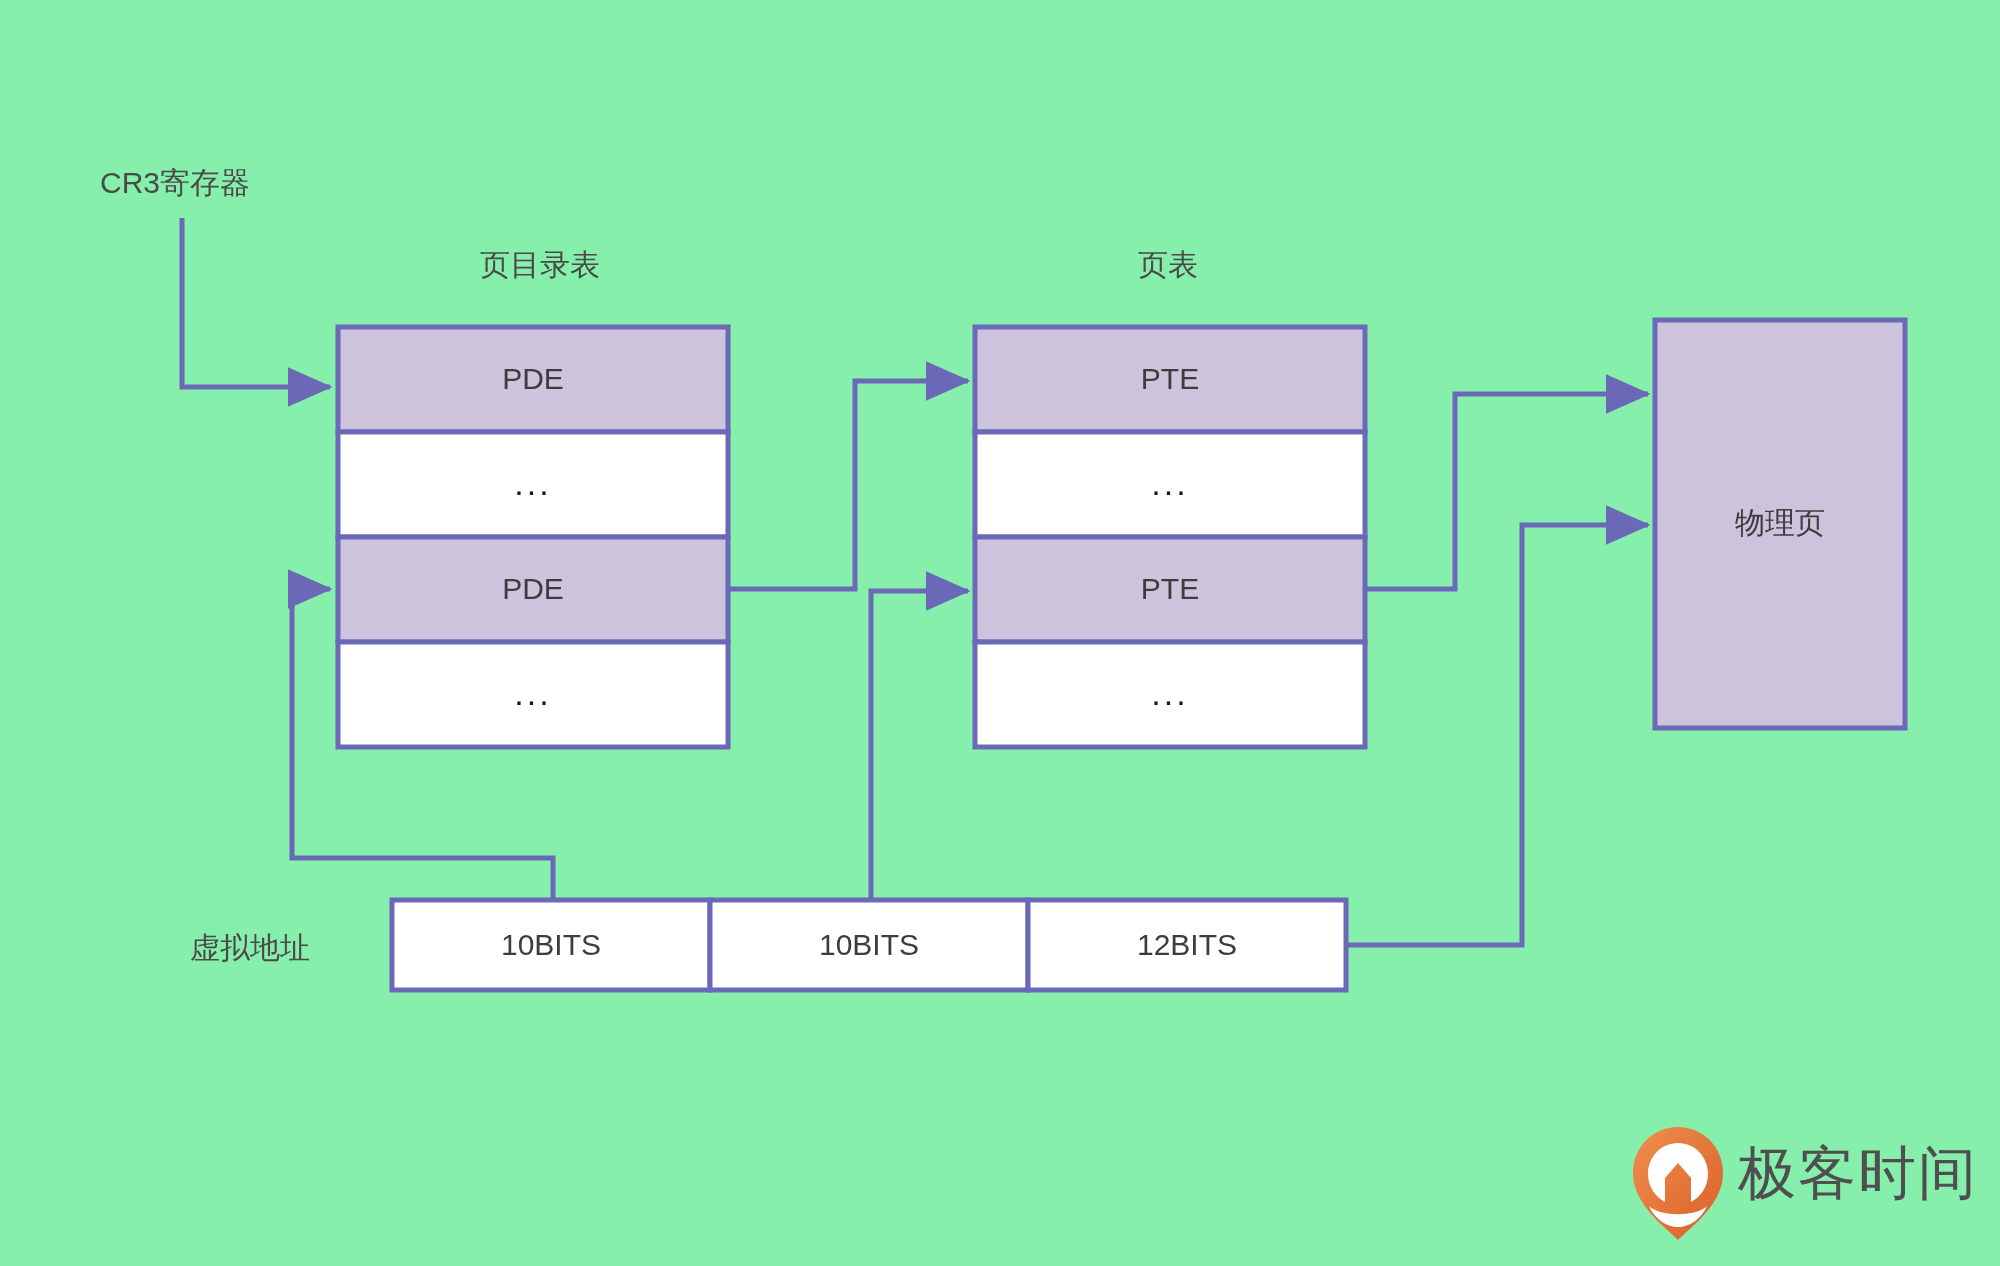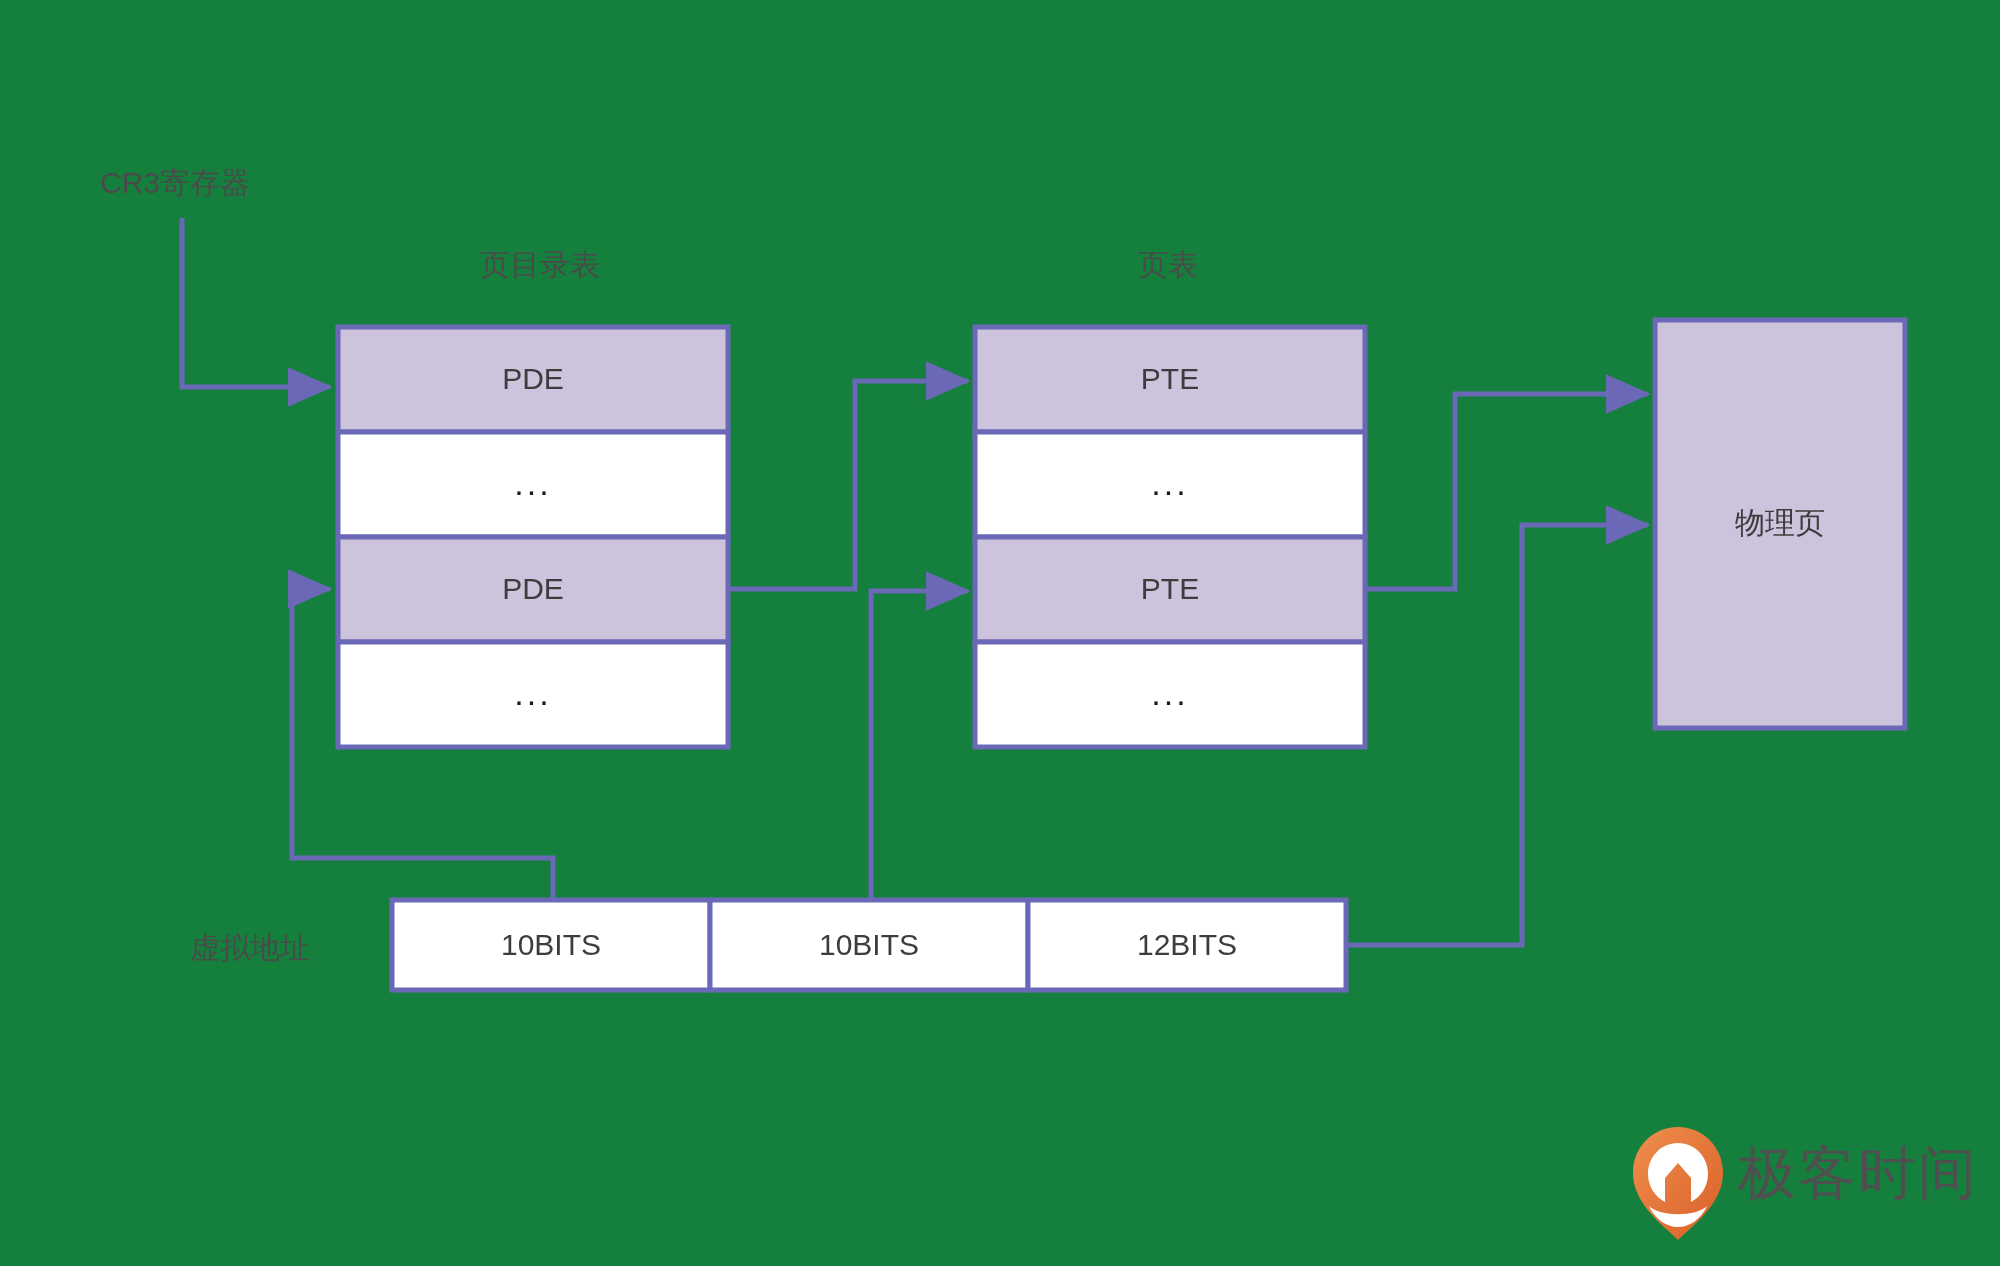--- a/index.html
+++ b/index.html
@@ -10,21 +10,21 @@
   body {
     width: 2000px;
     height: 1266px;
     font-family: "Liberation Sans", "DejaVu Sans", sans-serif;
     overflow: hidden;
   }
   #stage {
     position: relative;
     width: 2000px;
     height: 1266px;
-    background: #15803d;
+    background: #86efac;
   }
   #diagram {
     position: absolute;
     left: 0;
     top: 0;
     width: 2000px;
     height: 1266px;
   }
   .box-label {
     font-size: 30px;

